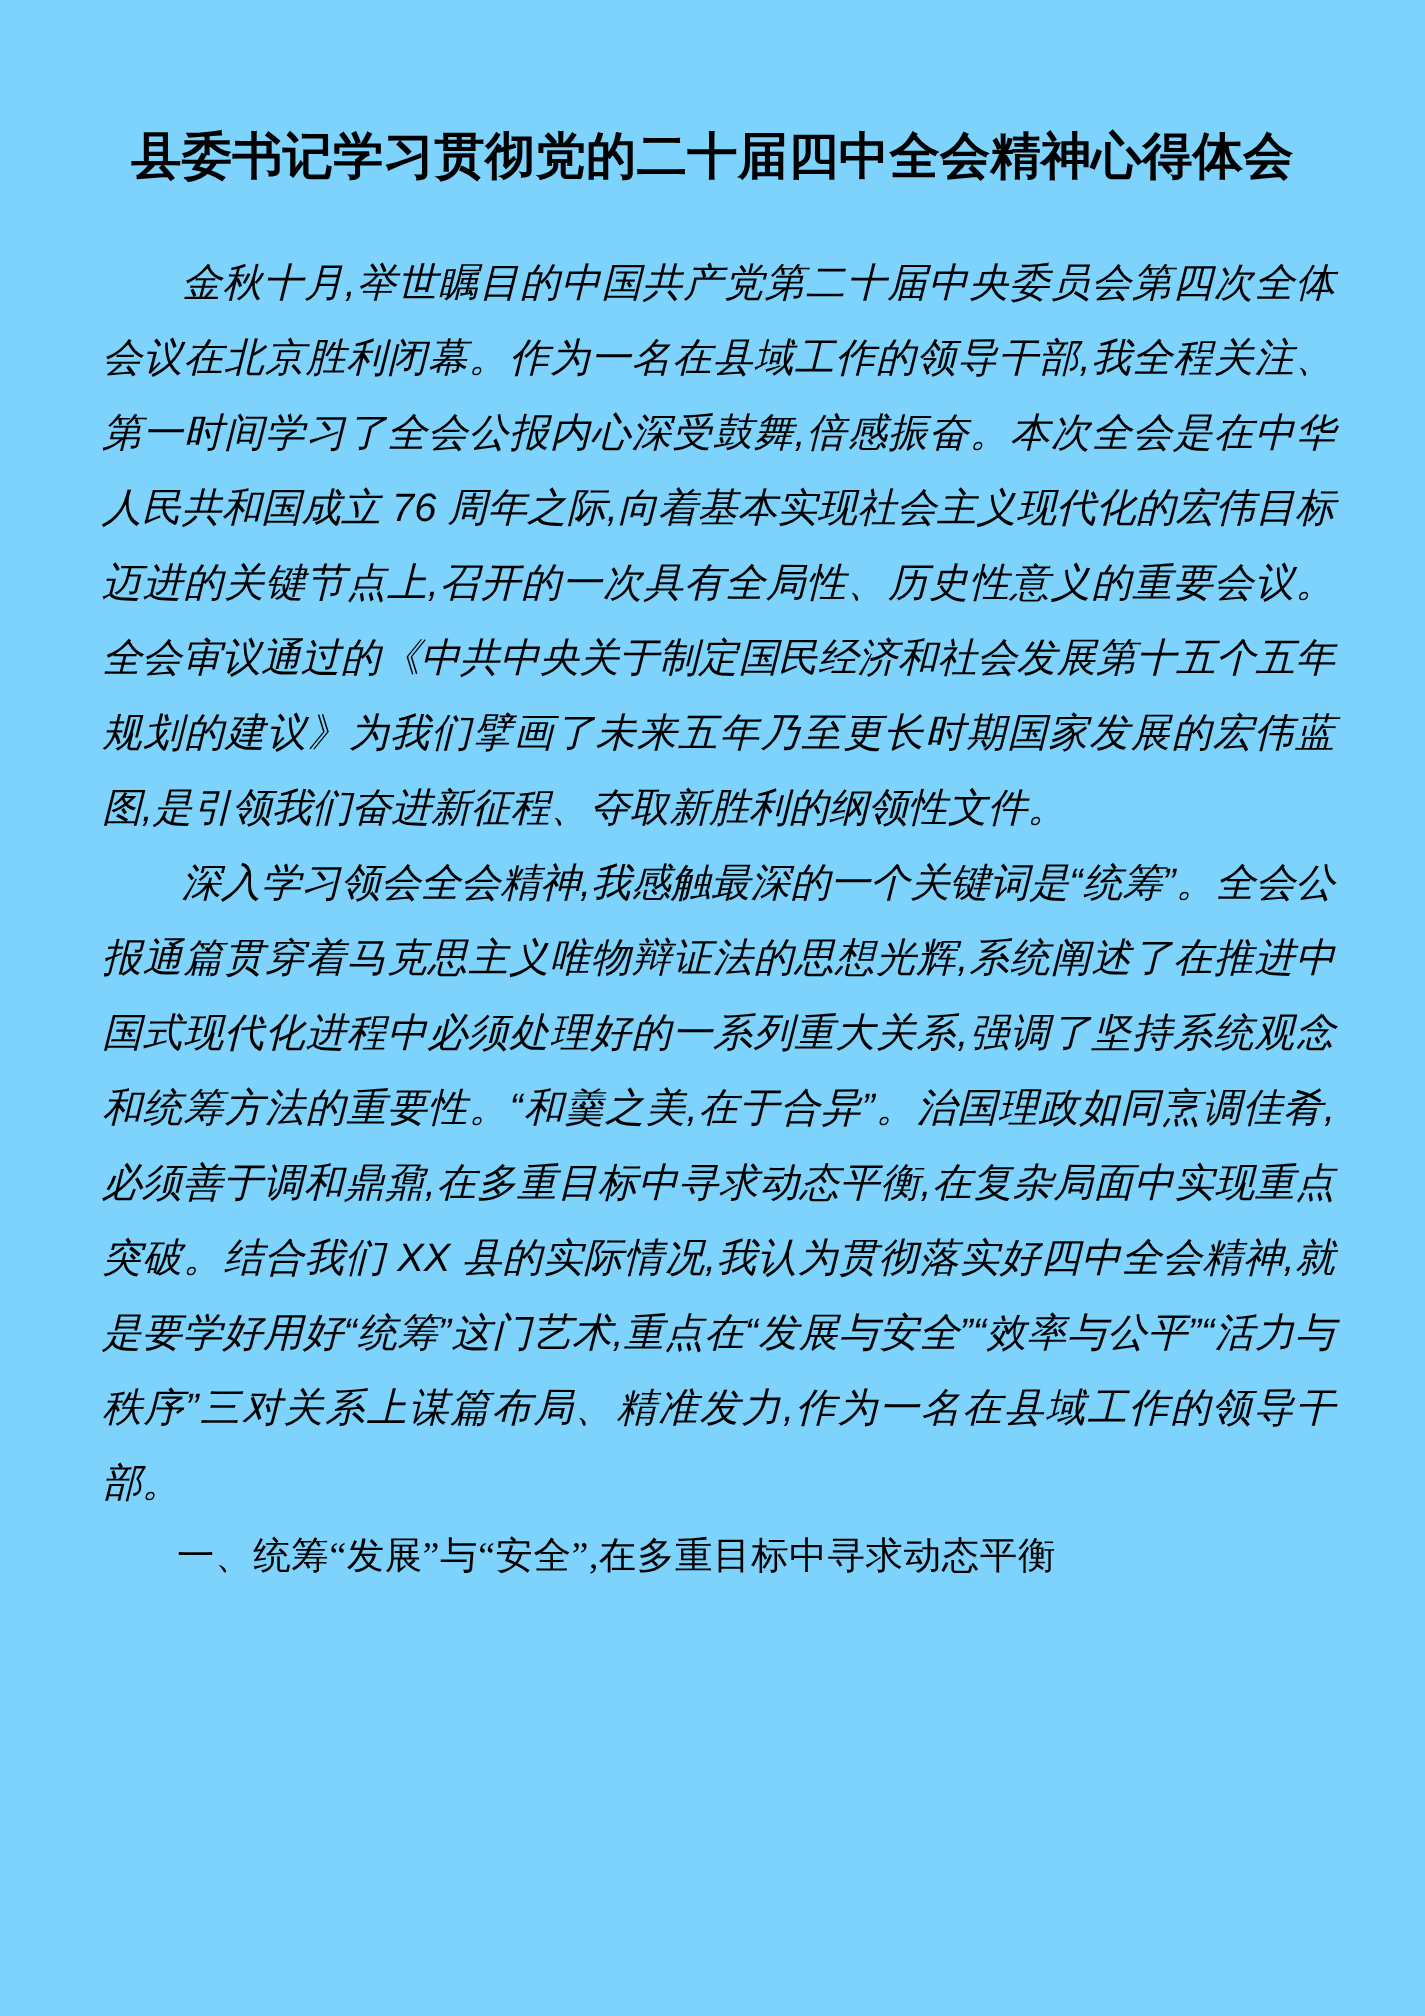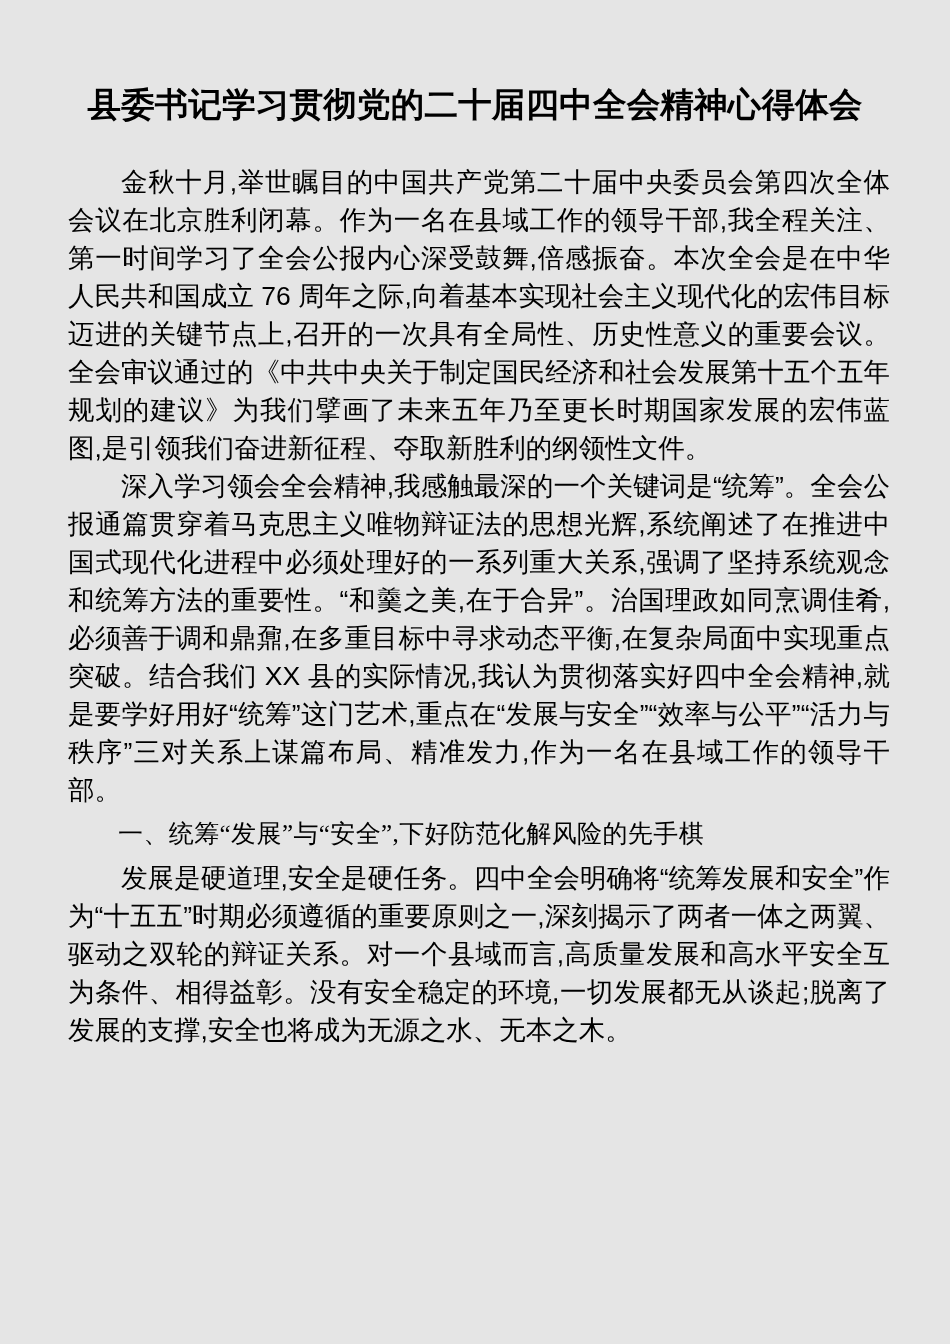--- a/index.html
+++ b/index.html
@@ -11,21 +11,21 @@
     width: 950px;
     height: 1344px;
     font-family: "Liberation Sans", "DejaVu Sans", sans-serif;
     color: #000000;
     overflow: hidden;
   }
   .page {
     position: relative;
     width: 950px;
     height: 1344px;
-    background: #e5e5e5;
+    background: #7dd3fc;
     box-sizing: border-box;
     padding: 0;
   }
   .doc-title {
     position: absolute;
     left: 0;
     top: 60px;
     width: 950px;
     text-align: center;
     font-size: 33.5px;
@@ -35,27 +35,28 @@
     white-space: nowrap;
   }
   .body-block {
     position: absolute;
     left: 68px;
     top: 163px;
     width: 822px;
   }
   .para {
     font-size: 26.5px;
-    line-height: 38px;
+    line-height: 50px;
     text-align: justify;
     text-justify: inter-ideograph;
     text-indent: 2em;
     margin: 0;
     letter-spacing: 0;
     word-break: break-all;
+    font-style: italic;
   }
   .heading-para {
     font-size: 25px;
     line-height: 50px;
     text-indent: 2em;
     margin: 0;
     font-weight: normal;
     font-family: "Liberation Serif", "DejaVu Serif", serif;
     letter-spacing: 0.4px;
     white-space: nowrap;
@@ -67,19 +68,18 @@
 <div class="page">
 
   <h1 class="doc-title">县委书记学习贯彻党的二十届四中全会精神心得体会</h1>
 
   <div class="body-block">
 
     <p class="para">金秋十月,举世瞩目的中国共产党第二十届中央委员会第四次全体会议在北京胜利闭幕。作为一名在县域工作的领导干部,我全程关注、第一时间学习了全会公报内心深受鼓舞,倍感振奋。本次全会是在中华人民共和国成立 76 周年之际,向着基本实现社会主义现代化的宏伟目标迈进的关键节点上,召开的一次具有全局性、历史性意义的重要会议。全会审议通过的《中共中央关于制定国民经济和社会发展第十五个五年规划的建议》为我们擘画了未来五年乃至更长时期国家发展的宏伟蓝图,是引领我们奋进新征程、夺取新胜利的纲领性文件。</p>
 
     <p class="para">深入学习领会全会精神,我感触最深的一个关键词是“统筹”。全会公报通篇贯穿着马克思主义唯物辩证法的思想光辉,系统阐述了在推进中国式现代化进程中必须处理好的一系列重大关系,强调了坚持系统观念和统筹方法的重要性。“和羹之美,在于合异”。治国理政如同烹调佳肴,必须善于调和鼎鼐,在多重目标中寻求动态平衡,在复杂局面中实现重点突破。结合我们 XX 县的实际情况,我认为贯彻落实好四中全会精神,就是要学好用好“统筹”这门艺术,重点在“发展与安全”“效率与公平”“活力与秩序”三对关系上谋篇布局、精准发力,作为一名在县域工作的领导干部。</p>
 
-    <p class="heading-para">一、统筹“发展”与“安全”,下好防范化解风险的先手棋</p>
+    <p class="heading-para">一、统筹“发展”与“安全”,在多重目标中寻求动态平衡</p>
 
-    <p class="para">发展是硬道理,安全是硬任务。四中全会明确将“统筹发展和安全”作为“十五五”时期必须遵循的重要原则之一,深刻揭示了两者一体之两翼、驱动之双轮的辩证关系。对一个县域而言,高质量发展和高水平安全互为条件、相得益彰。没有安全稳定的环境,一切发展都无从谈起;脱离了发展的支撑,安全也将成为无源之水、无本之木。</p>
 
   </div>
 
 </div>
 
 </body></html>

